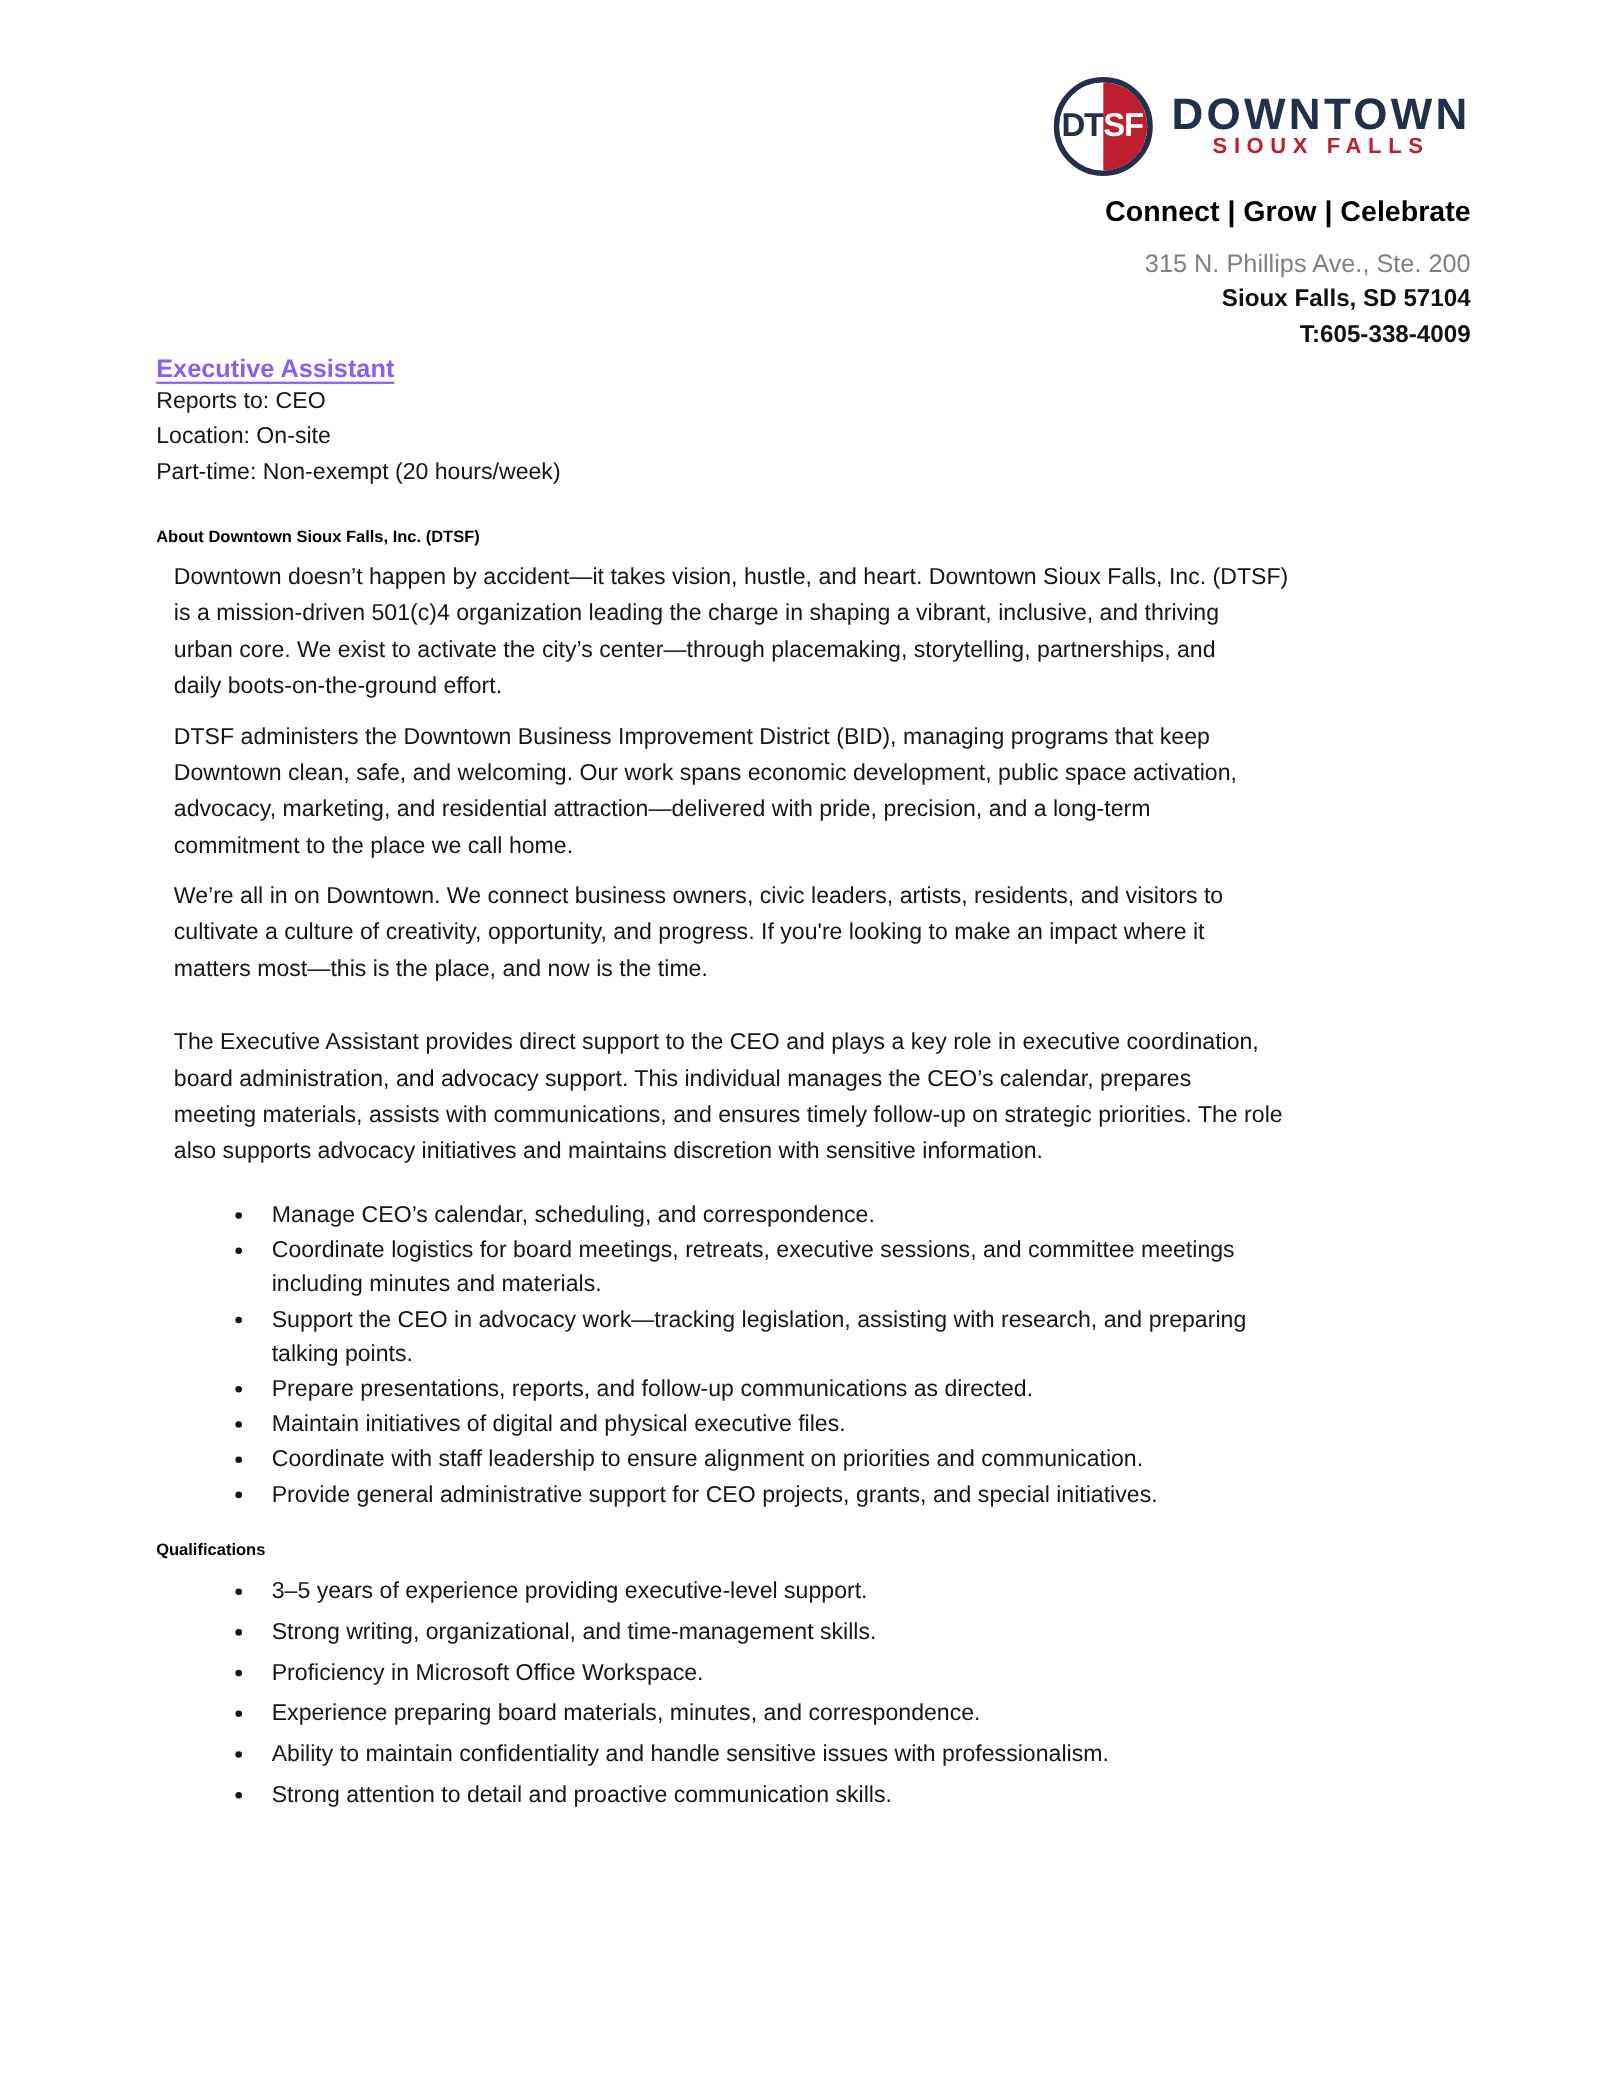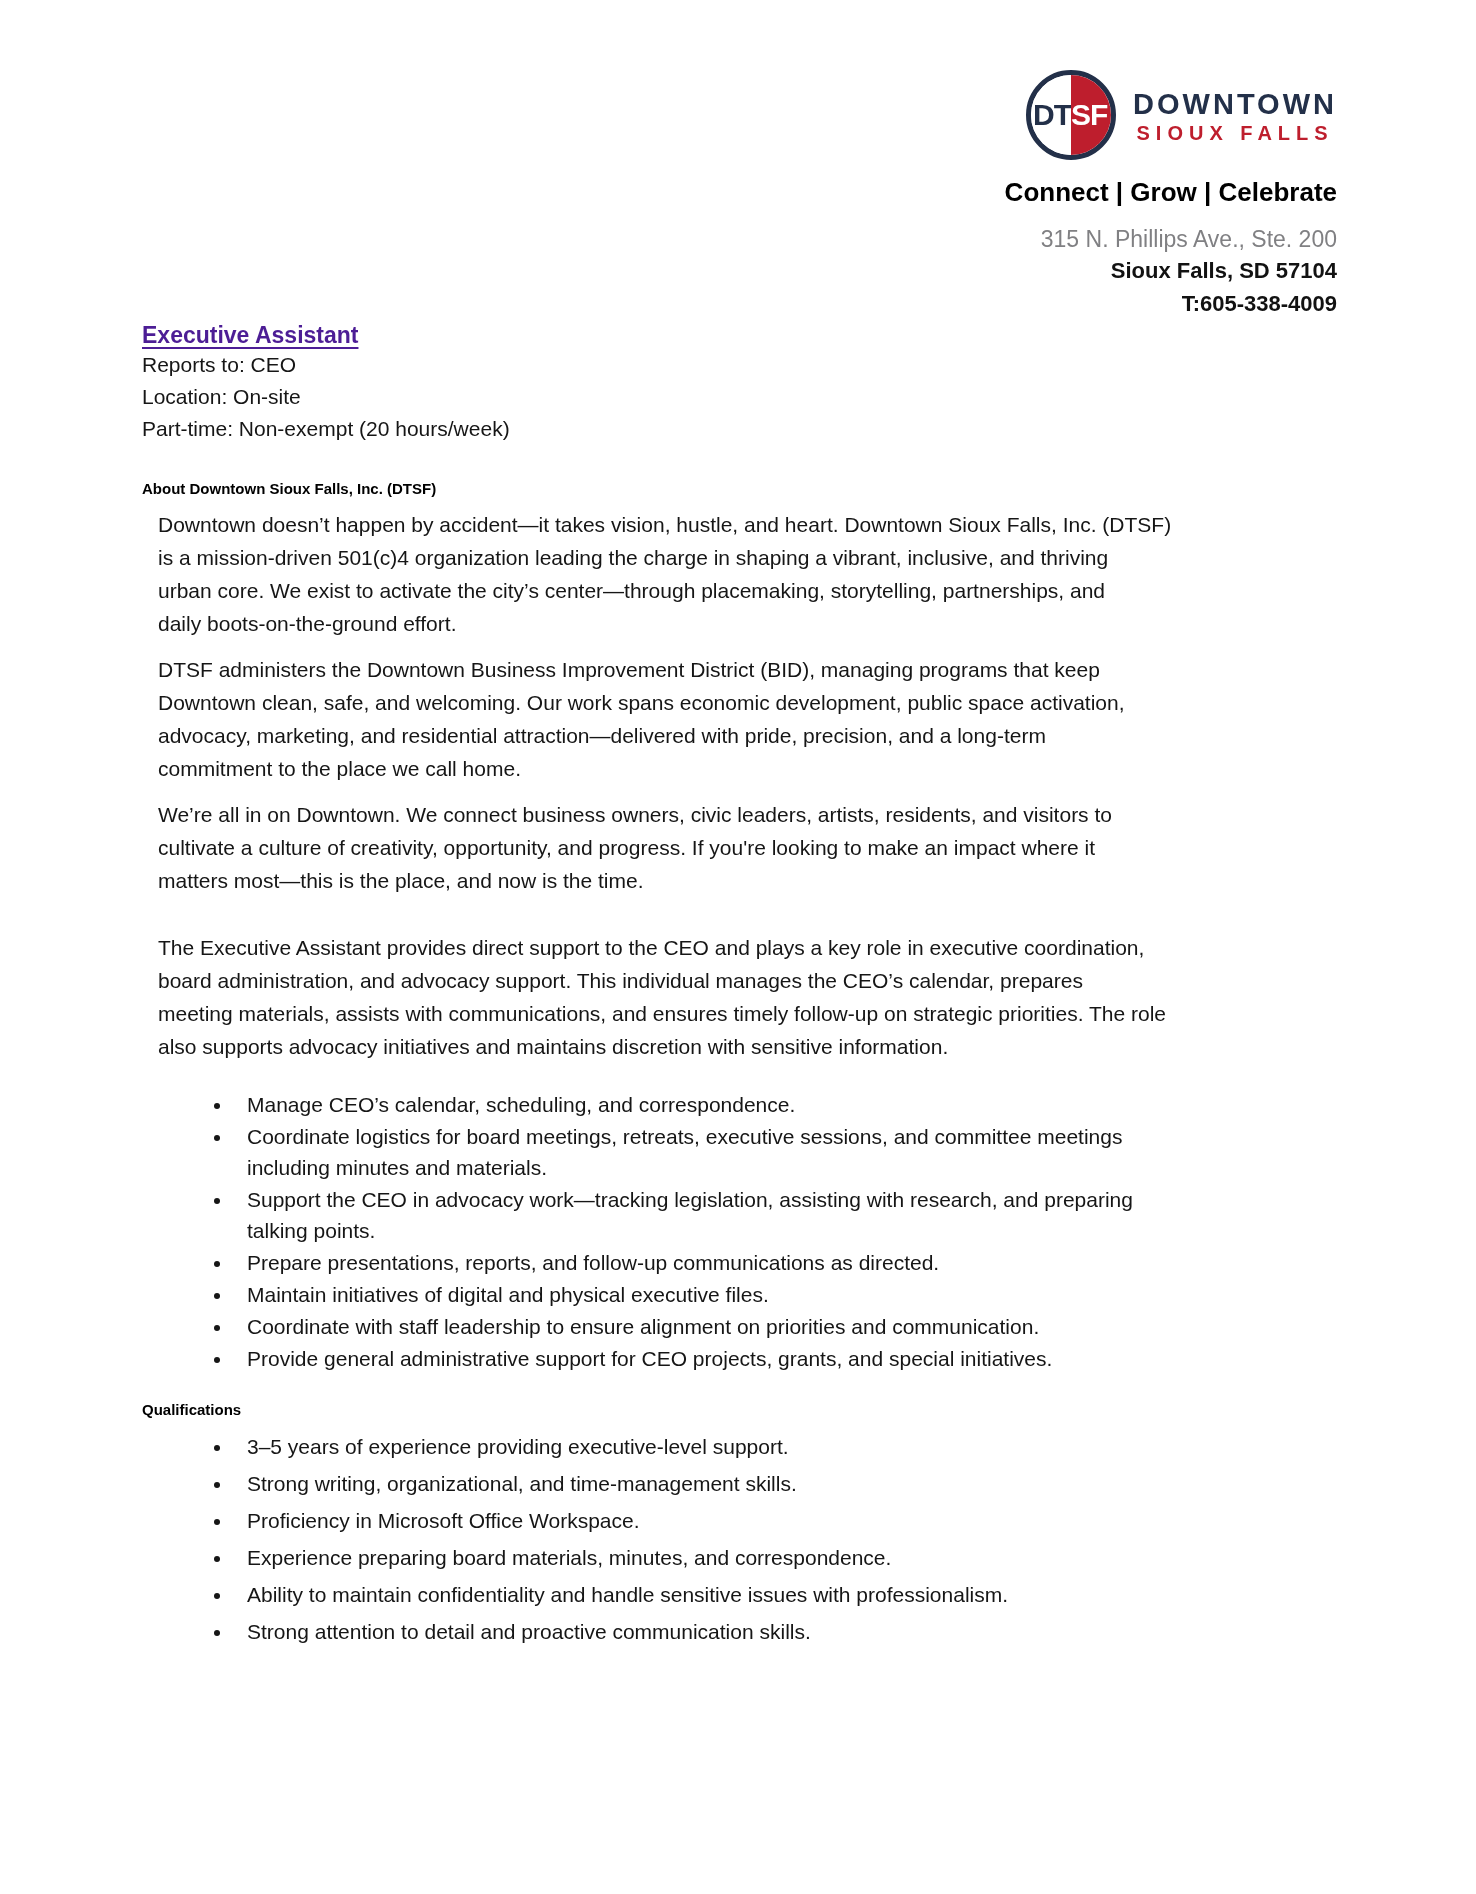--- a/index.html
+++ b/index.html
@@ -36,21 +36,21 @@
     flex:0 0 auto;
   }
   .logo-half{
     width:50%;display:flex;align-items:center;
     font-weight:bold;font-size:30px;letter-spacing:-1px;
   }
   .logo-half.left{background:#ffffff;color:var(--navy);justify-content:flex-end;}
   .logo-half.right{background:var(--red);color:#ffffff;justify-content:flex-start;}
   .brand{text-align:center;}
   .brand-line1{
-    font-size:29px;font-weight:800;letter-spacing:3px;
+    font-size:40px;font-weight:800;letter-spacing:3px;
     color:var(--navy);line-height:34px;white-space:nowrap;
   }
   .brand-line2{
     font-size:20px;font-weight:700;letter-spacing:6px;
     color:var(--red);line-height:22px;margin-top:1px;white-space:nowrap;
   }
   .tagline{
     margin-top:17px;
     font-size:26px;font-weight:bold;color:#000;line-height:30px;
     white-space:nowrap;
@@ -64,21 +64,21 @@
   .doc-body{
     position:absolute;left:142px;top:322px;width:1212px;
     font-size:21px;
   }
   .doc-title{
     display:inline-block;
     font-size:23px;font-weight:bold;line-height:27px;
     text-decoration:underline;
     text-decoration-thickness:2px;
     text-underline-offset:4px;
-    color:#4c1d95;
+    color:#8b5cf6;
   }
   .meta{margin-top:0;}
   .meta-line{line-height:32px;}
 
   .section{margin-top:30px;}
   .section:nth-child(2){margin-top:34px;}
   .section:nth-child(3){margin-top:26px;}
   .section:nth-child(4){margin-top:22px;}
   .section-heading{
     font-weight:bold;font-size:15px;line-height:27px;color:#000;

